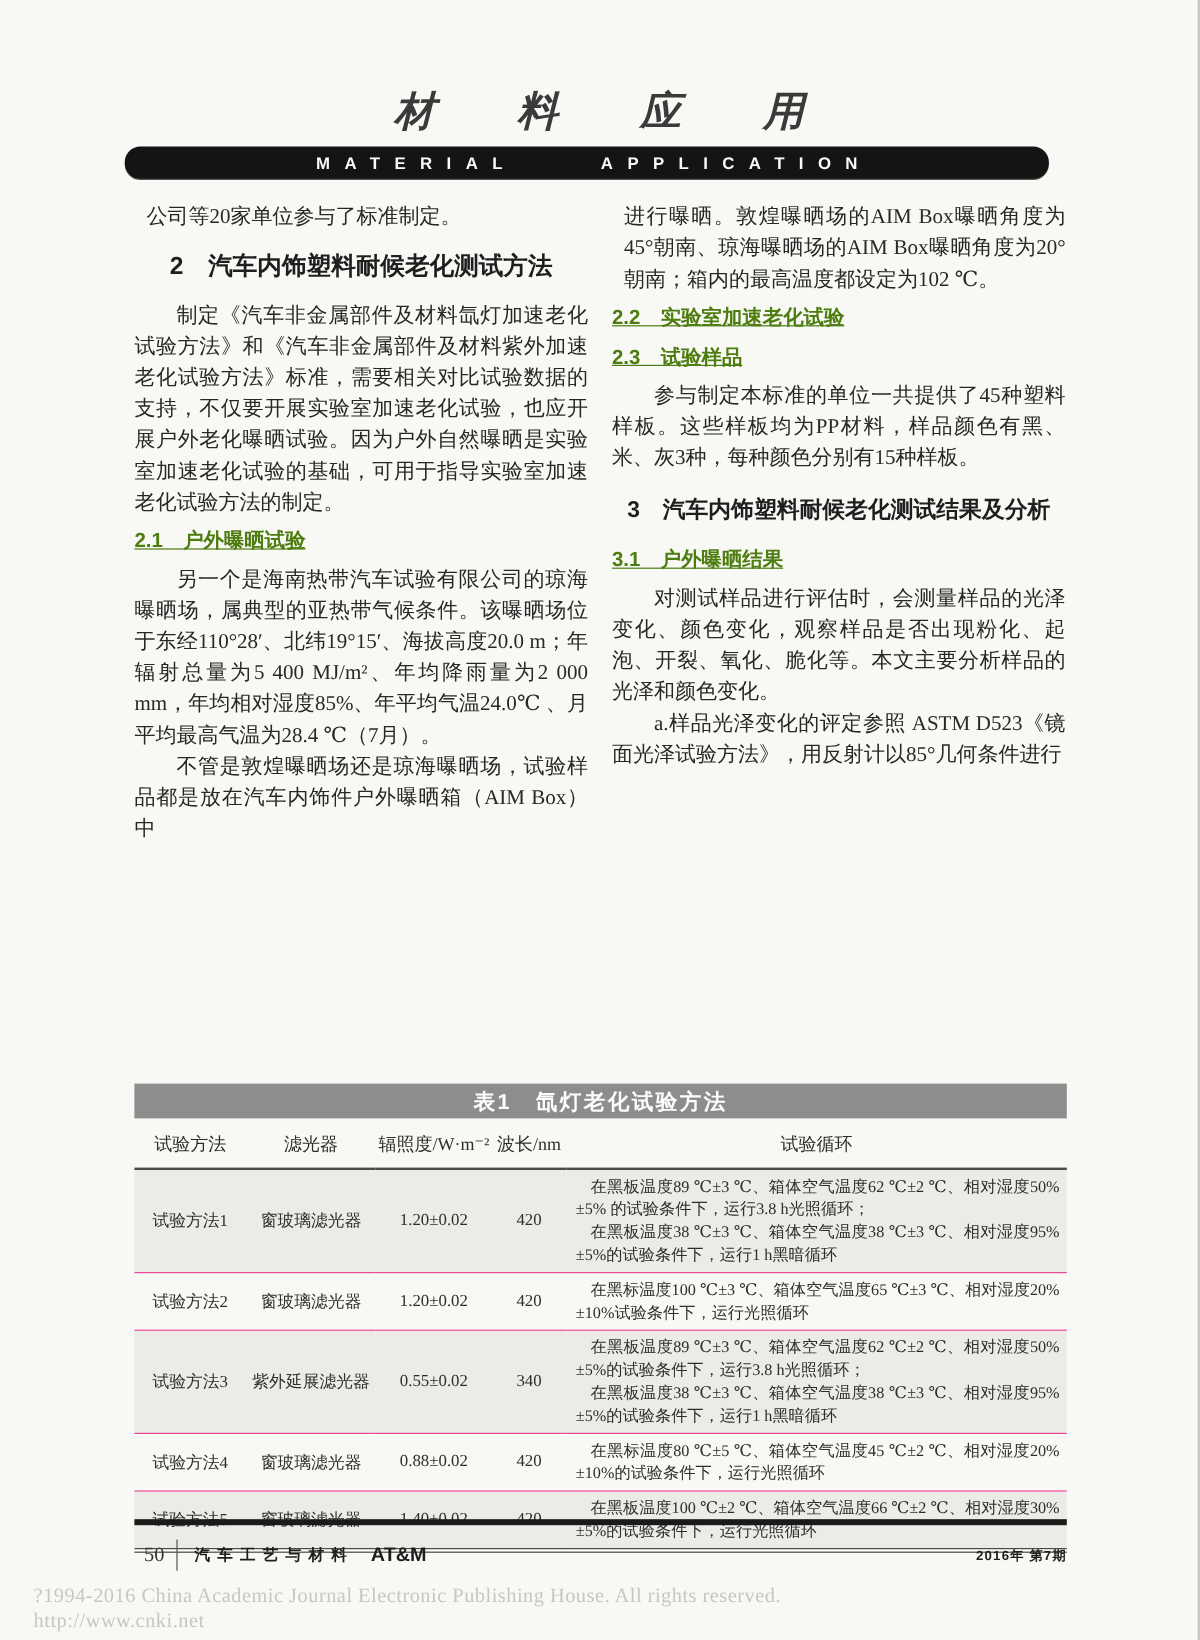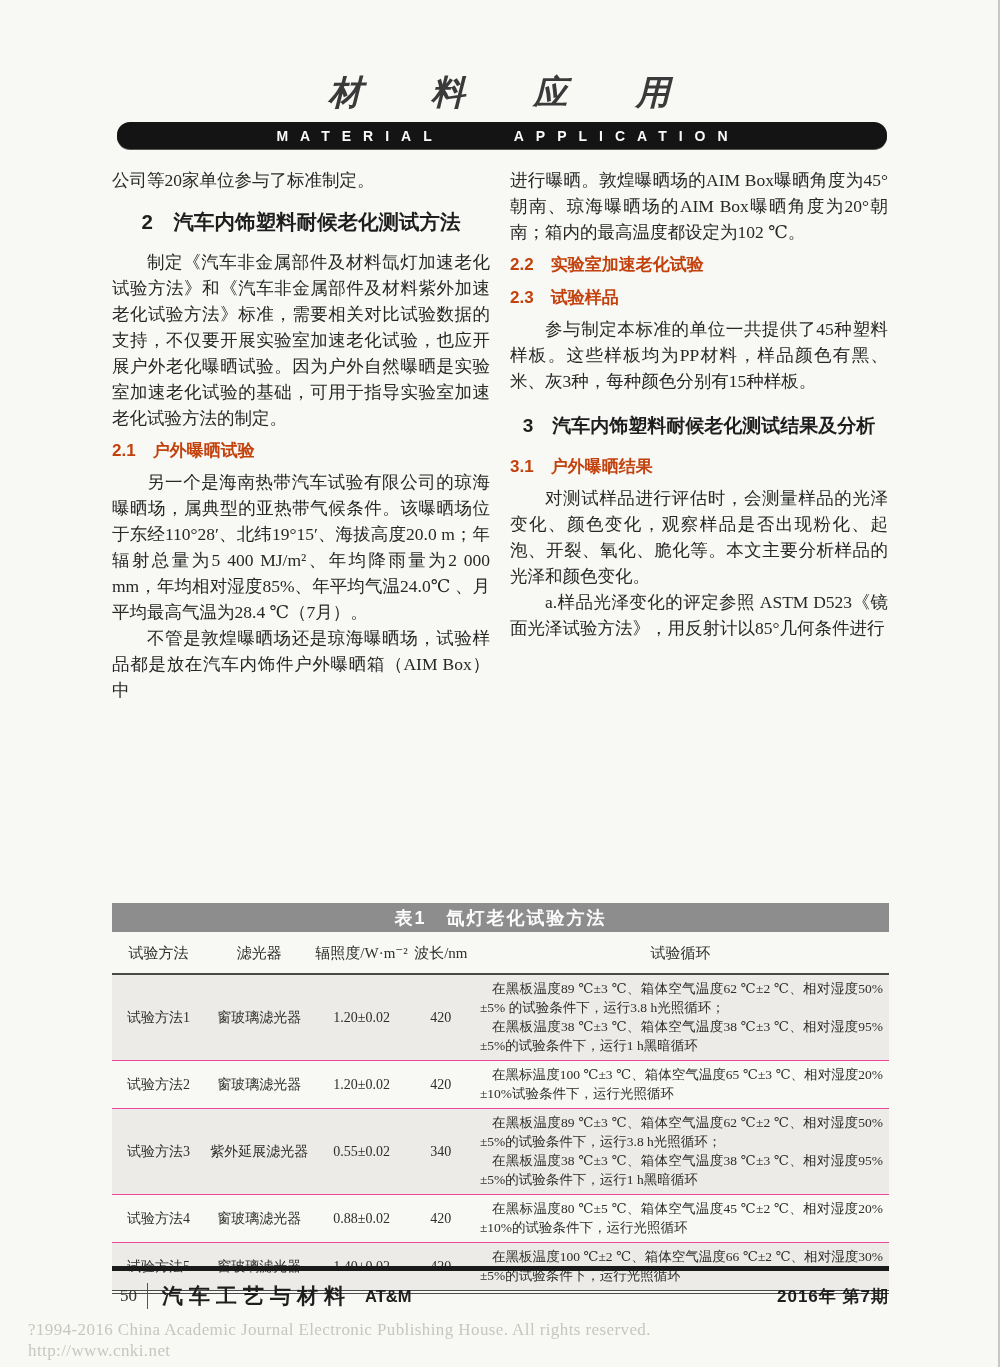--- a/index.html
+++ b/index.html
@@ -14,46 +14,46 @@
   .page { position:absolute; inset:0; border-right:2px solid #c9c9c4; }
 
   
   .journal-title {
     position:absolute; top:70px; left:0; width:100%;
     text-align:center; font-style:italic; font-weight:bold;
     font-size:34px; letter-spacing:30px; color:#3a3a3a;
     text-indent:30px;
   }
   .banner {
-    position:absolute; top:122px; left:117px; width:770px; height:27px;
+    position:absolute; top:122px; left:104px; width:770px; height:27px;
     background:#141414; border-radius:13px;
     display:flex; align-items:center; justify-content:center; gap:58px;
     box-shadow:0 1px 0 #555;
   }
   .banner span {
     color:#fafafa; font-family:"Liberation Sans","DejaVu Sans",sans-serif;
     font-weight:bold; font-size:14px; letter-spacing:12px; text-indent:12px;
   }
 
   
   .col { position:absolute; top:167px; width:378px; font-size:17.5px; line-height:26px; text-align:justify; }
   .col-left  { left:112px; }
   .col-right { left:510px; }
   .para { text-indent:2em; }
-  .para-cont { text-indent:0; }
+  .para-cont { text-indent:0;margin-left:10px; }
   h2.sec {
     font-family:"Liberation Sans","DejaVu Sans",sans-serif;
     font-size:20.5px; font-weight:bold; color:#1e1e1e;
     margin:15px 0 13px 0; text-align:center; line-height:28px;
   }
   h2.sec3 { font-size:19px; margin:18px 0 14px 0; }
   h3.sub {
     font-family:"Liberation Sans","DejaVu Sans",sans-serif;
-    font-size:17px; font-weight:bold; color:#c2410c;
-    margin:7px 0 5px 0; text-align:left;
+    font-size:17px; font-weight:bold; color:#4d7c0f;
+    margin:7px 0 5px 0; text-align:left;text-decoration:underline;
   }
 
   
   .table-wrap {
     position:absolute; top:903px; left:112px; width:777px;
     border-bottom:4px double #4a4a4a;
   }
   .tbl-title {
     background:#8d8d8d; color:#fcfcfc; height:29px;
     display:flex; align-items:center; justify-content:center;
@@ -79,30 +79,30 @@
   
   .foot-rule { position:absolute; top:1266px; left:112px; width:777px; height:5px; background:#1a1a1a; }
   .foot-row {
     position:absolute; top:1282px; left:112px; width:777px; height:28px;
     display:flex; align-items:center;
   }
   .foot-page { font-size:17px; color:#333; padding:0 10px 0 8px; }
   .foot-div { width:1px; height:26px; background:#555; margin-right:14px; }
   .foot-journal {
     font-family:"Liberation Sans","DejaVu Sans",sans-serif;
-    font-weight:bold; font-size:21px; letter-spacing:6px; color:#1e1e1e;
+    font-weight:bold; font-size:13px; letter-spacing:6px; color:#1e1e1e;
   }
   .foot-abbr {
     font-family:Liberation Sans, sans-serif;
     font-weight:bold; font-size:16.5px; color:#1e1e1e; margin-left:14px;
   }
   .foot-issue {
     margin-left:auto;
     font-family:"Liberation Sans","DejaVu Sans",sans-serif;
-    font-weight:bold; font-size:17px; color:#1e1e1e; letter-spacing:1px;
+    font-weight:bold; font-size:11px; color:#1e1e1e; letter-spacing:1px;
   }
   .watermark {
     position:absolute; top:1318px; left:28px; width:800px;
     font-size:17px; color:#c7c7c0; letter-spacing:0.4px;
   }
 </style>
 </head>
 <body>
 
 <div class="page">

